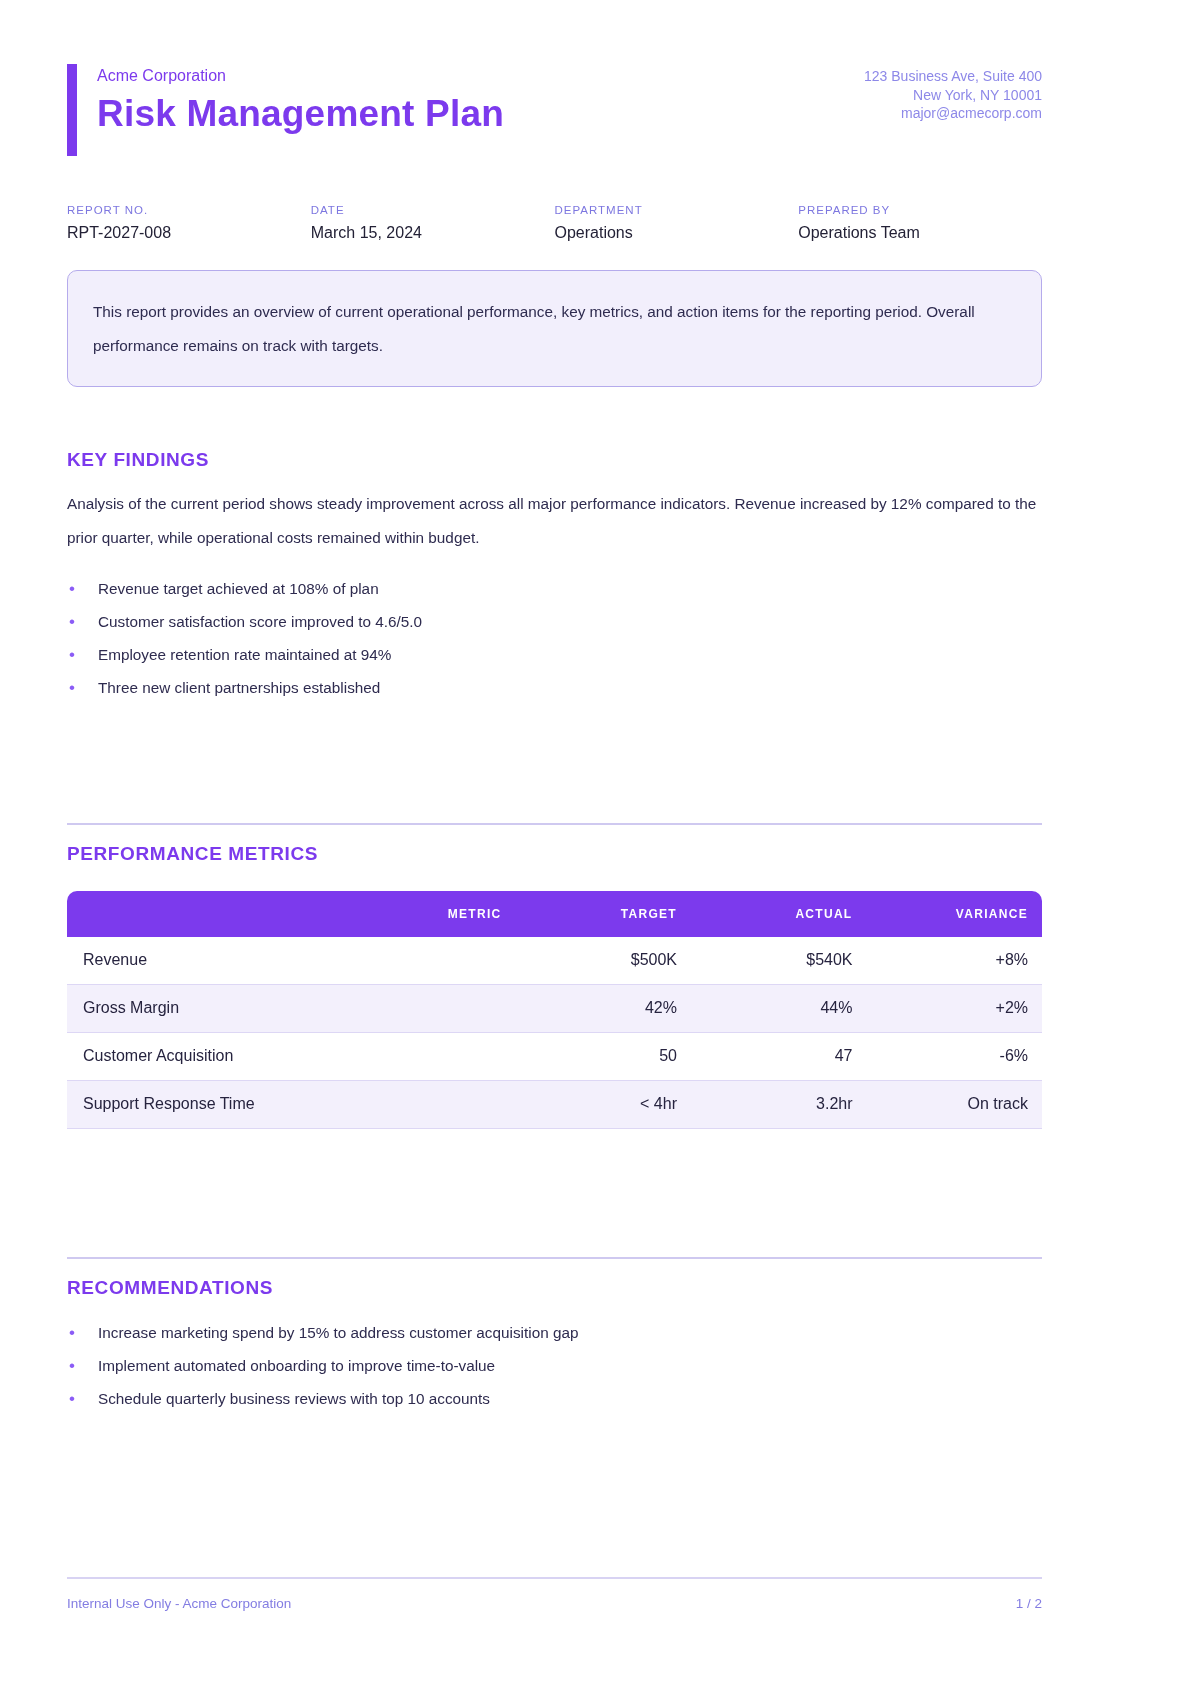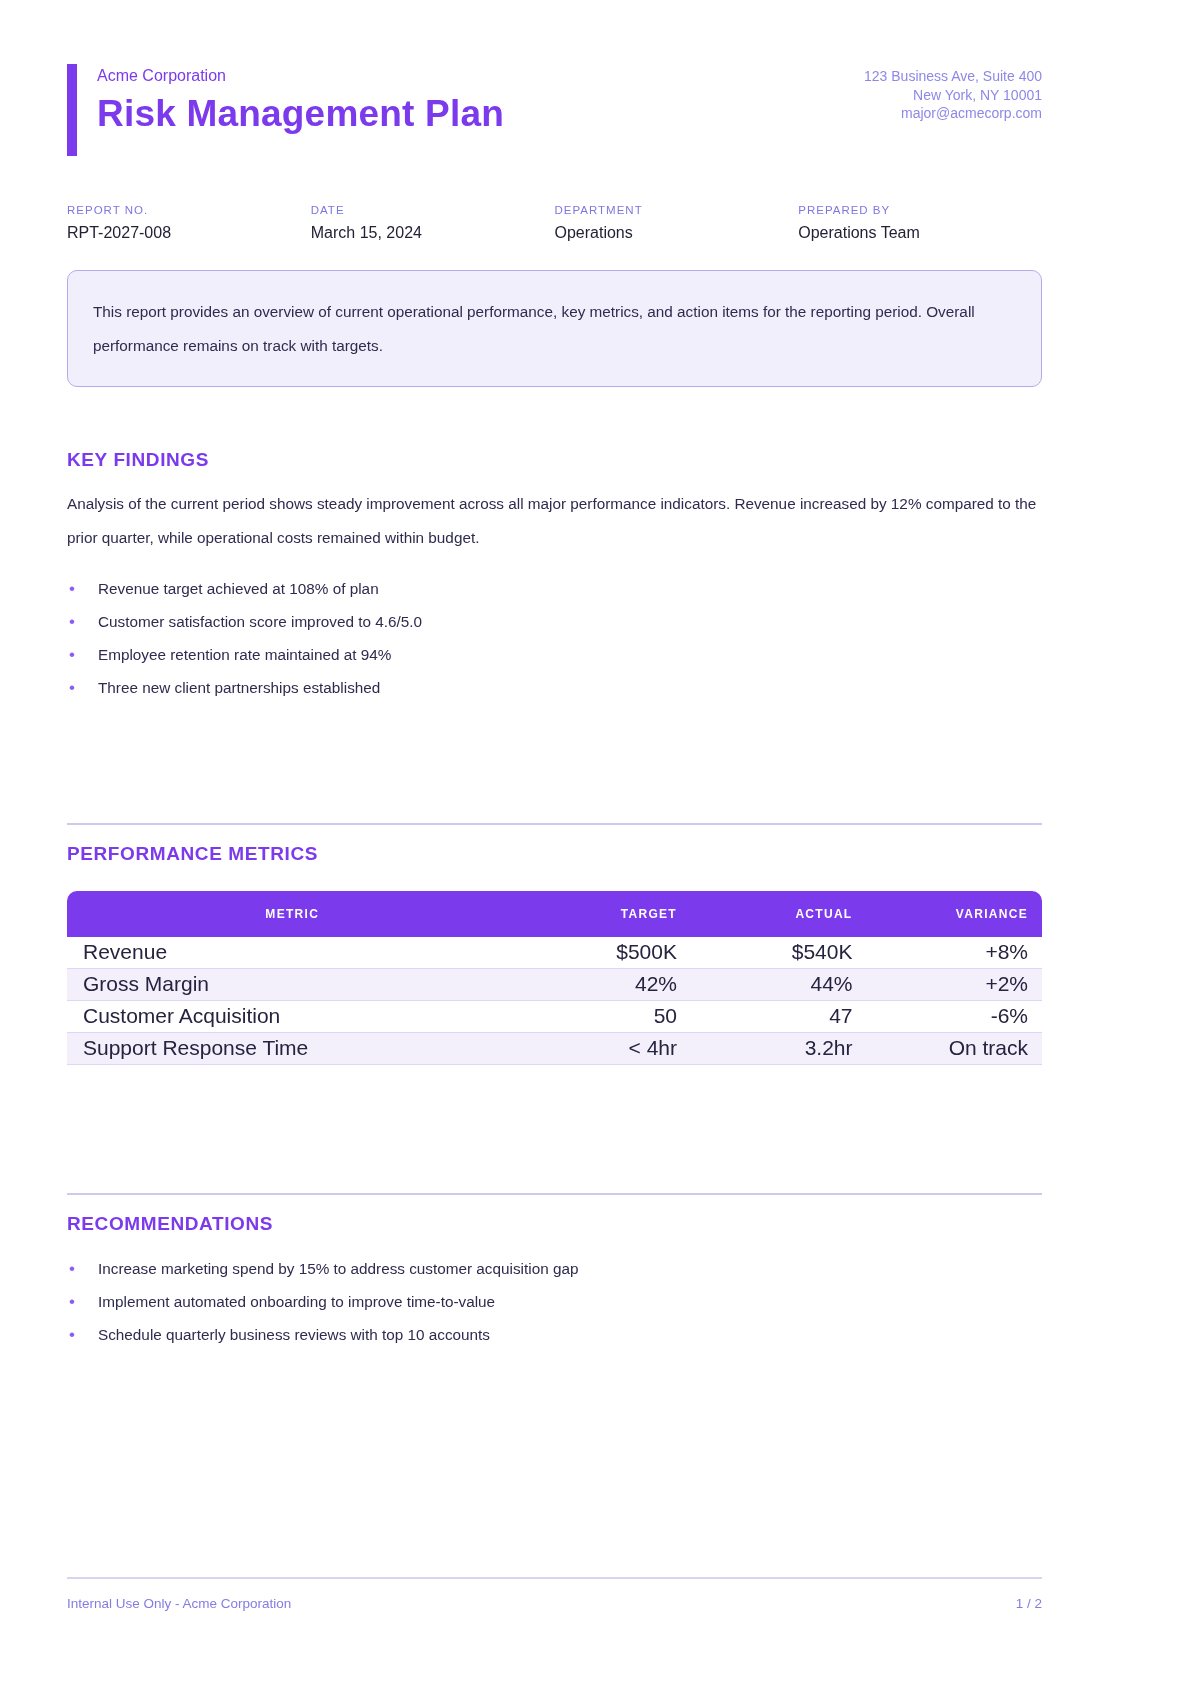--- a/index.html
+++ b/index.html
@@ -52,24 +52,24 @@
   ul.rec-list { margin-top: 24px; }
 
   
   table.metrics { width: 100%; border-collapse: separate; border-spacing: 0; margin-top: 26px; }
   table.metrics col.c-metric { width: 46%; }
   table.metrics col.c-num { width: 18%; }
   table.metrics thead th {
     background: #7c3aed; color: #ffffff; font-size: 12px; font-weight: bold;
     letter-spacing: 1.3px; height: 46px; padding: 0 14px; text-align: right;
   }
-  table.metrics thead th:first-child { text-align: center; padding-left: 16px; border-top-left-radius: 10px; }
+  table.metrics thead th:first-child { text-align: right; padding-left: 16px; border-top-left-radius: 10px; }
   table.metrics thead th:last-child { border-top-right-radius: 10px; }
   table.metrics tbody td {
-    height: 32px; padding: 0 14px; font-size: 21px; color: #26233f;
+    height: 48px; padding: 0 14px; font-size: 16px; color: #26233f;
     text-align: right; border-bottom: 1px solid #ddd7f5;
   }
   table.metrics tbody td:first-child { text-align: left; padding-left: 16px; }
   table.metrics tbody tr:nth-child(even) { background: #f3f0fc; }
 
   
   .footer { position: absolute; left: 67px; top: 1577px; width: 975px; }
   .footer-divider { height: 2px; background: #d8d3f3; }
   .footer-row { display: flex; justify-content: space-between; margin-top: 17px;
                 font-size: 13.5px; color: #837de2; }

